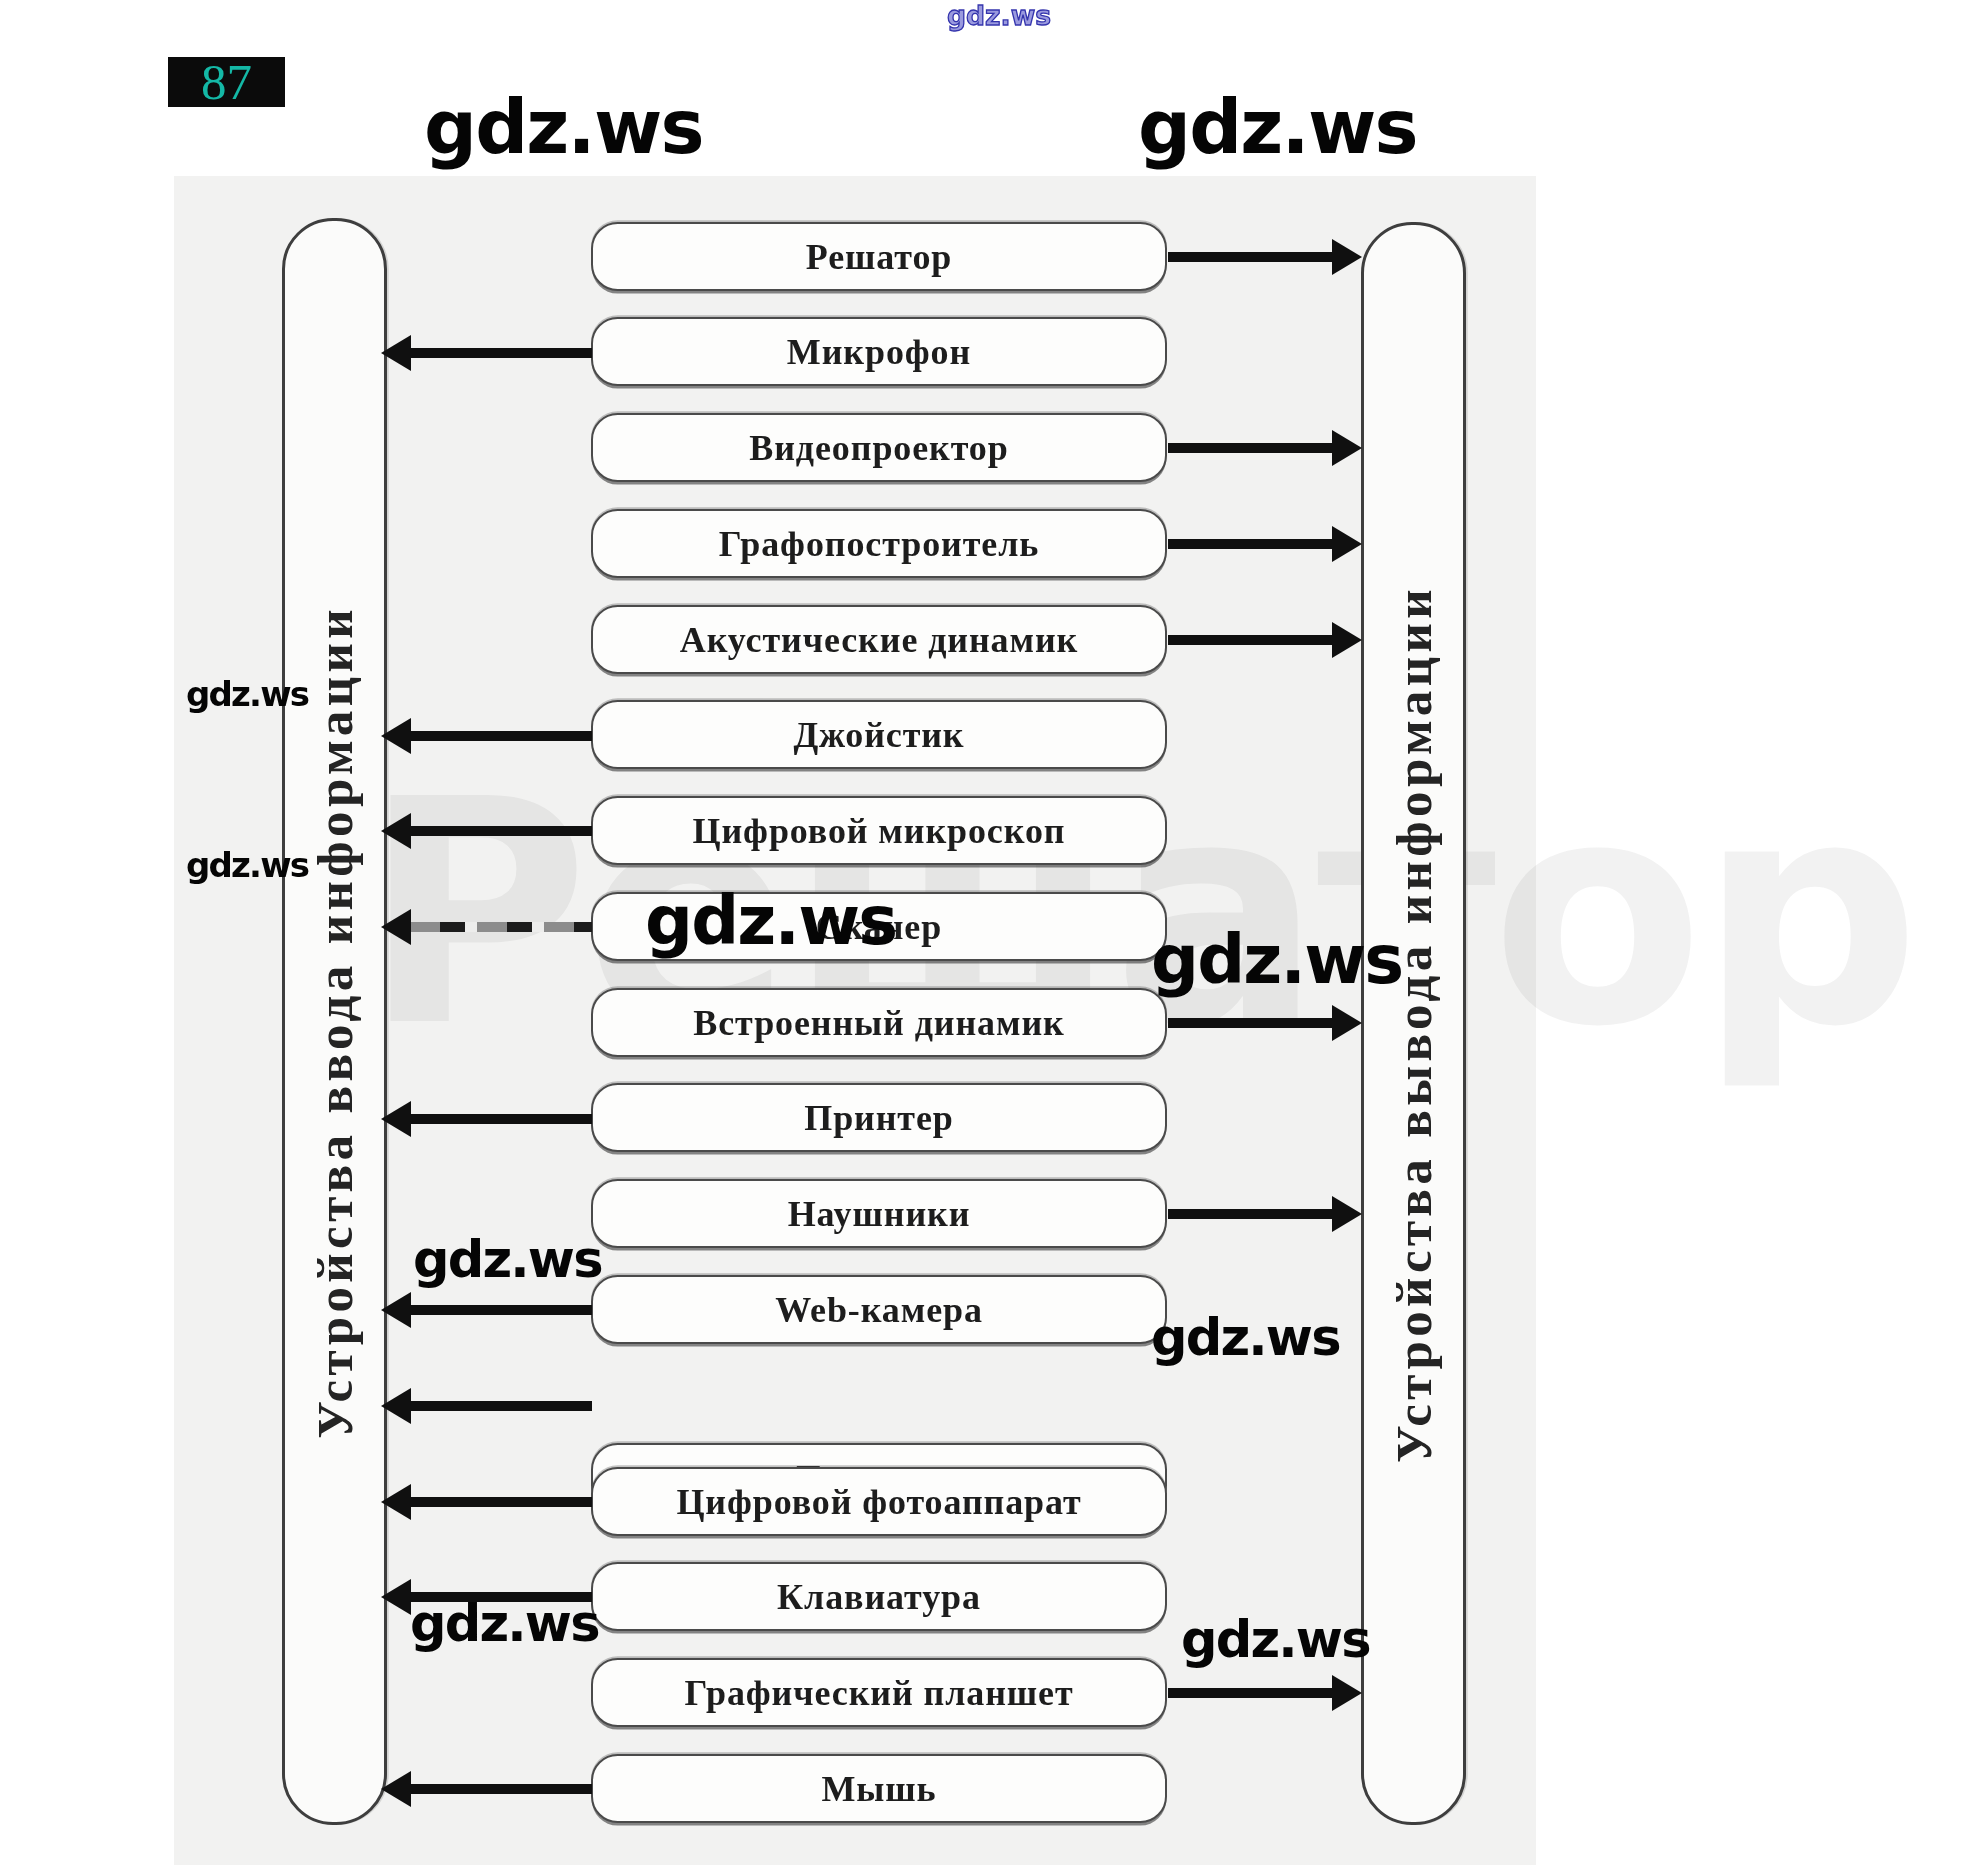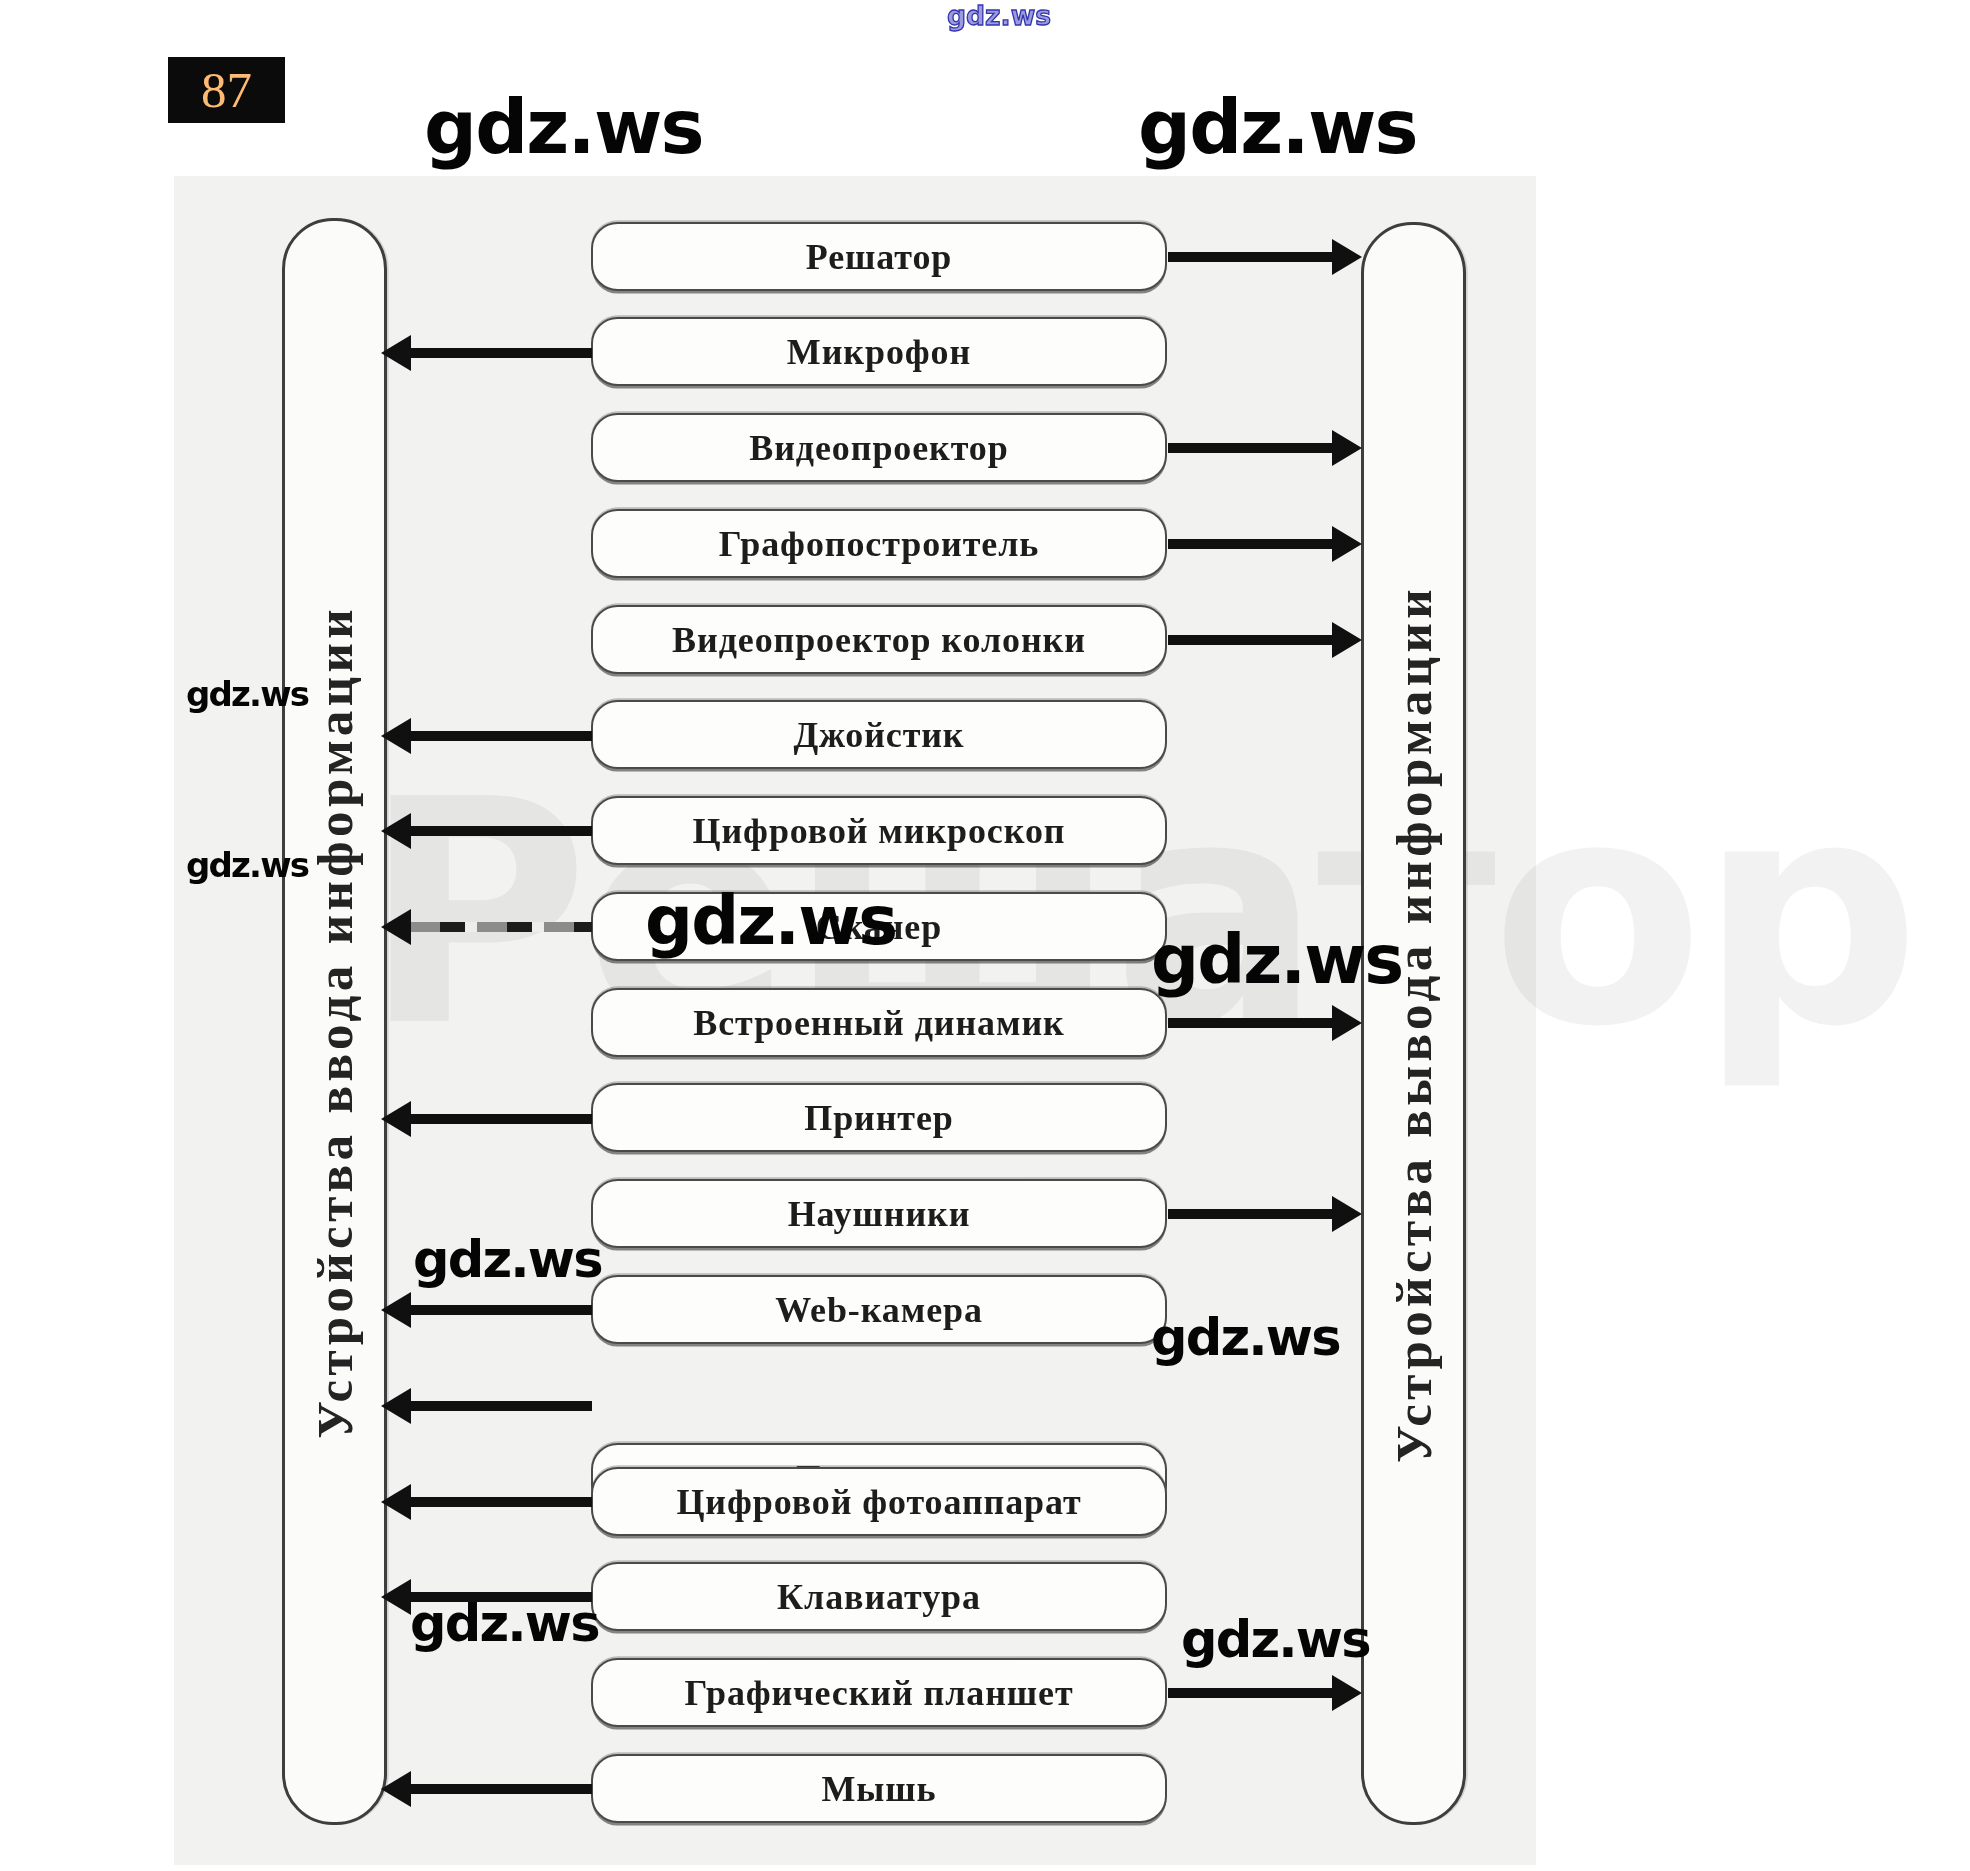--- a/index.html
+++ b/index.html
@@ -7,22 +7,22 @@
   #canvas{
     position:relative;
     width:1970px;height:1872px;
     background:#ffffff;
     overflow:hidden;
     font-family:"Liberation Serif","DejaVu Serif",serif;
     border-radius:9px;
   }
   
   .page-badge{
-    position:absolute;left:168px;top:57px;width:117px;height:66px;
-    background:#0b0b0b;color:#fdba74;
+    position:absolute;left:168px;top:57px;width:117px;height:50px;
+    background:#0b0b0b;color:#14b8a6;
     display:flex;align-items:center;justify-content:center;
     font-size:51px;font-family:"Liberation Serif","DejaVu Serif",serif;
   }
   .tiny-blue-wm{
     position:absolute;left:947px;top:0px;
     font-family:"DejaVu Sans","Liberation Sans",sans-serif;
     font-weight:700;font-size:26.6px;color:#9a9ade;
     -webkit-text-stroke:1.3px #3434ad;
     letter-spacing:0px;
   }
@@ -138,21 +138,21 @@
       <div class="arrow right" style="top: 443px;">
         <span class="head"></span>
       </div>
       <div class="dev" style="top: 509px;">
         <span class="lbl">Графопостроитель</span>
       </div>
       <div class="arrow right" style="top: 539px;">
         <span class="head"></span>
       </div>
       <div class="dev" style="top: 605px;">
-        <span class="lbl">Видеопроектор колонки</span>
+        <span class="lbl">Акустические динамик</span>
       </div>
       <div class="arrow right" style="top: 635px;">
         <span class="head"></span>
       </div>
       <div class="dev" style="top: 700px;">
         <span class="lbl">Джойстик</span>
       </div>
       <div class="arrow left" style="top: 731px;">
         <span class="head"></span>
       </div>

